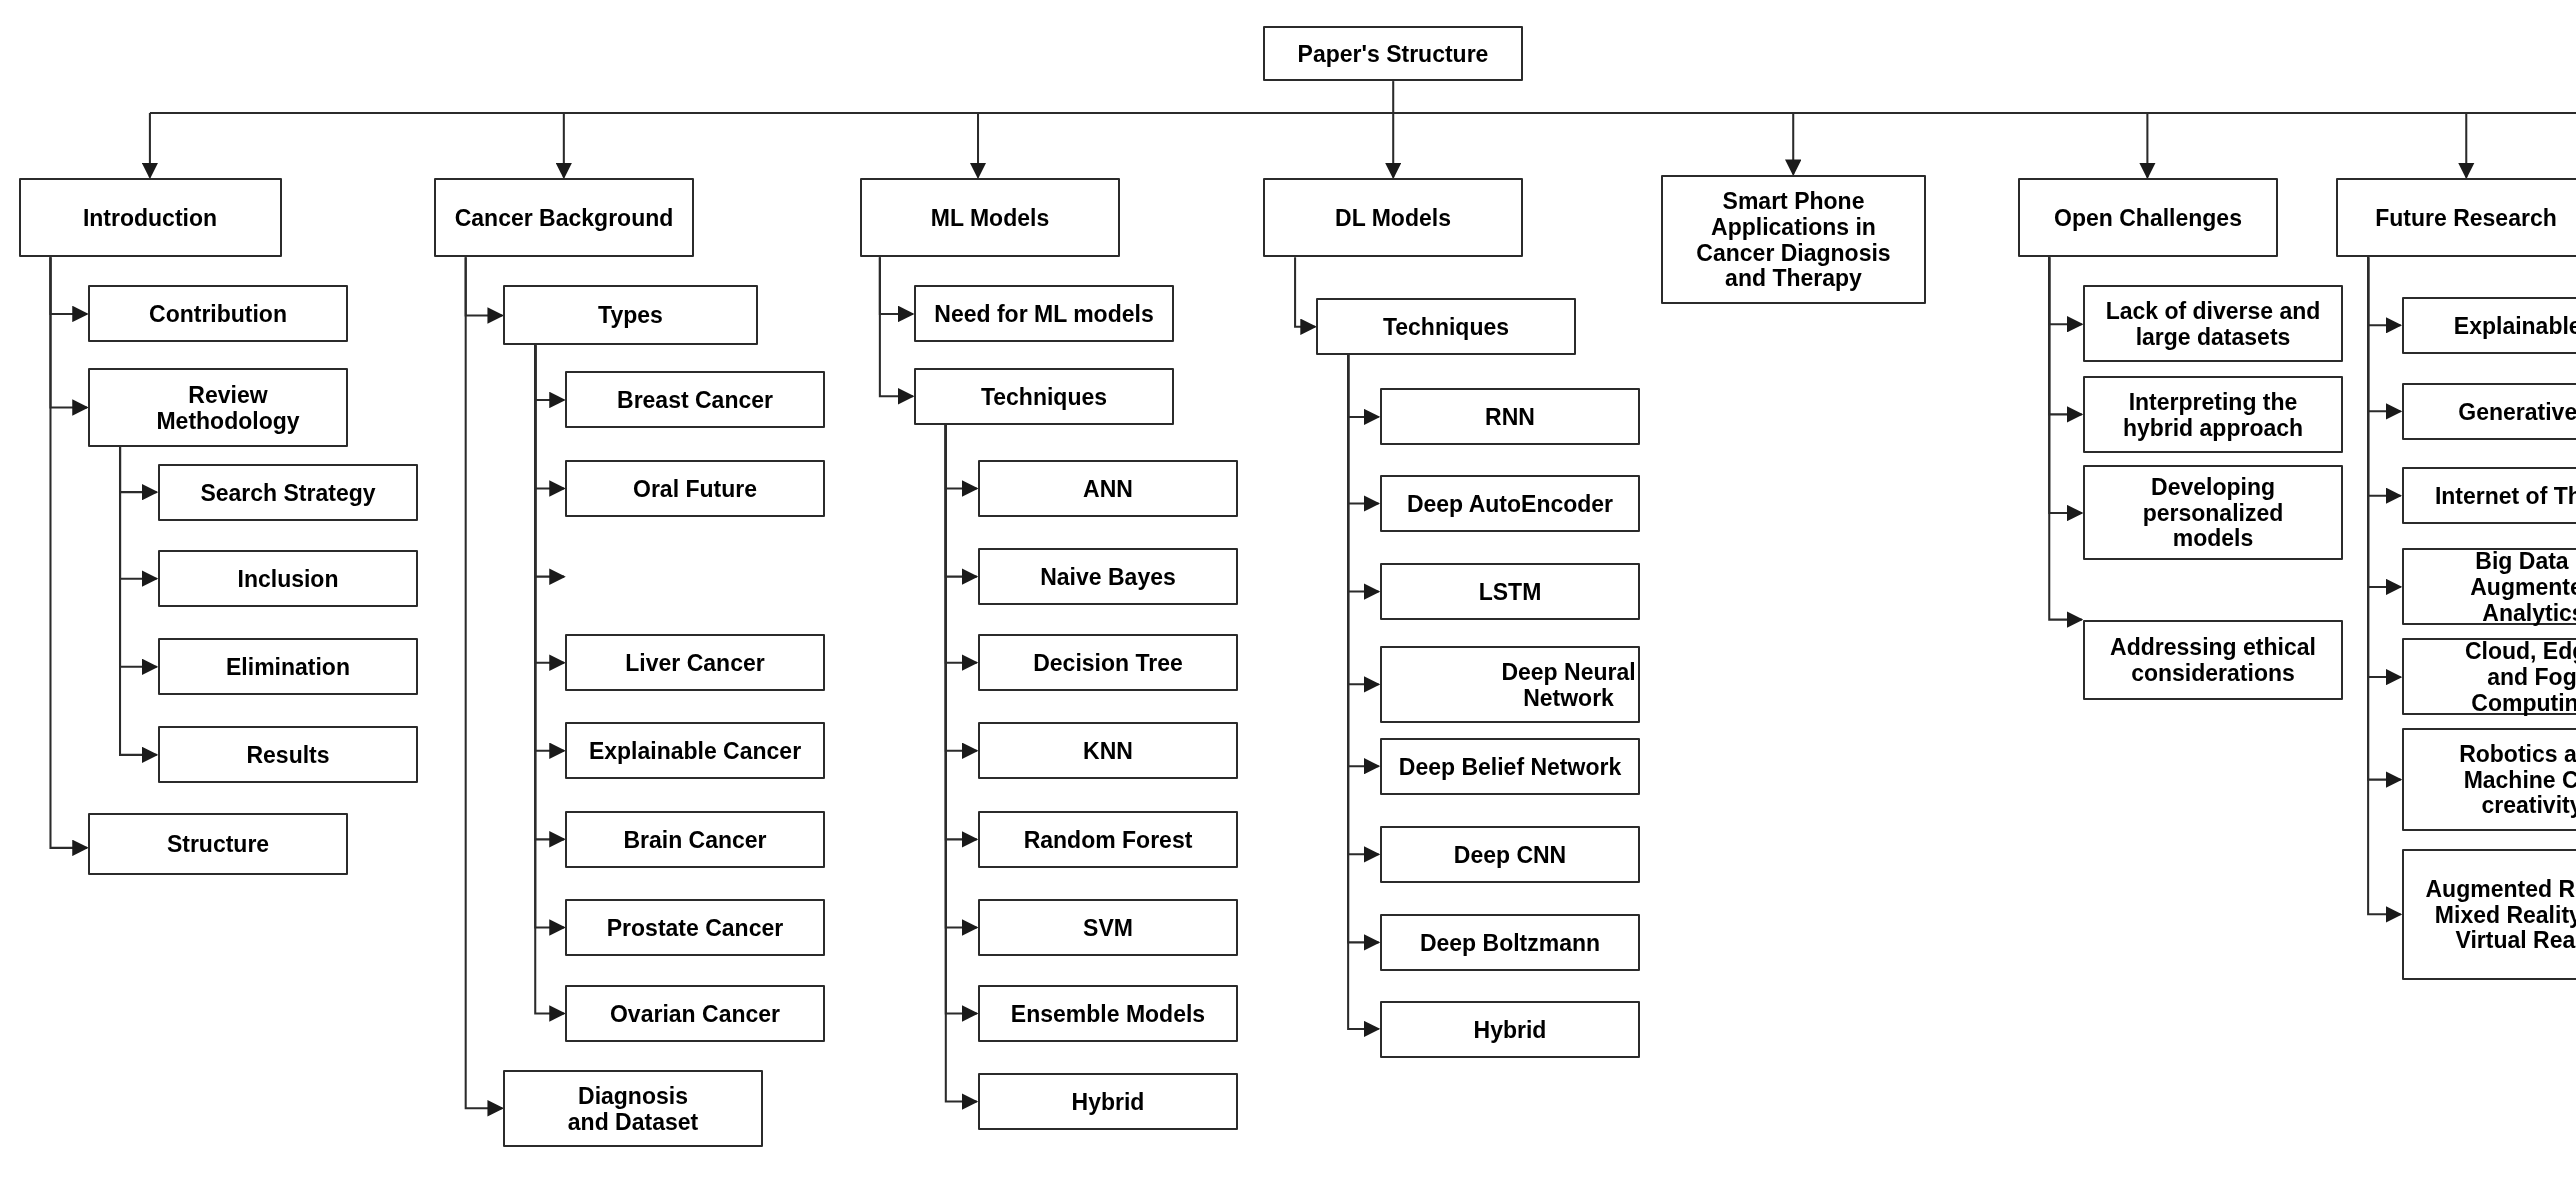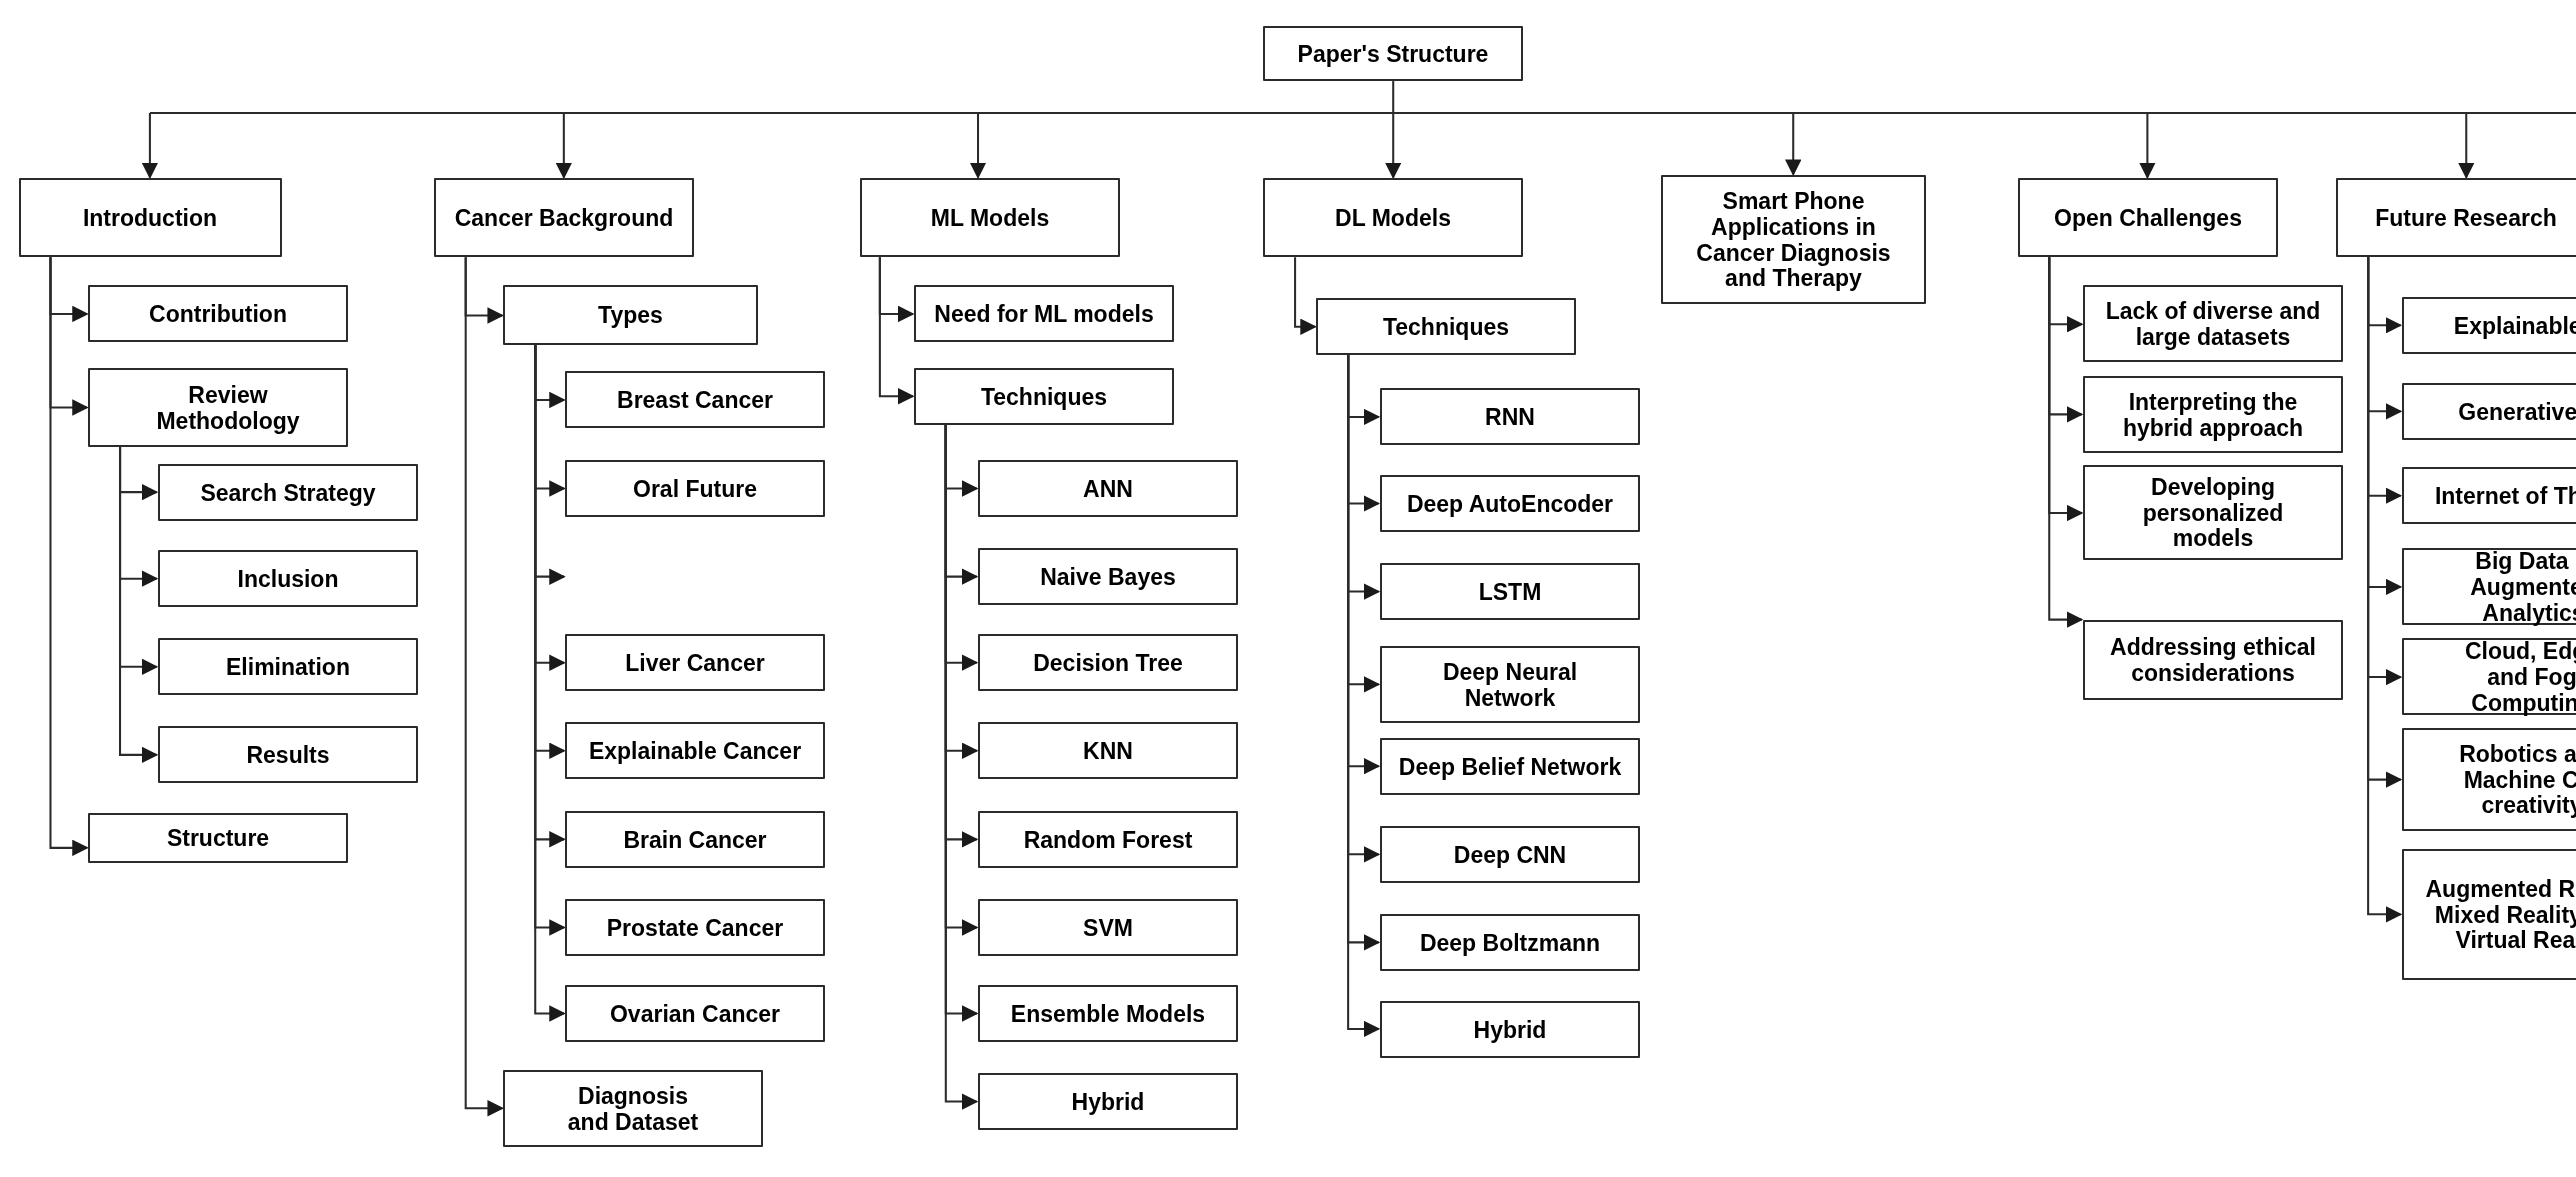--- a/index.html
+++ b/index.html
@@ -100,21 +100,21 @@
     </div>
     <div class="node" style="left: 158px; top: 550px; width: 260px; height: 57px;">
       <span>Inclusion</span>
     </div>
     <div class="node" style="left: 158px; top: 638px; width: 260px; height: 57px;">
       <span>Elimination</span>
     </div>
     <div class="node" style="left: 158px; top: 726px; width: 260px; height: 57px;">
       <span>Results</span>
     </div>
-    <div class="node" style="left: 88px; top: 813px; width: 260px; height: 50px;">
+    <div class="node" style="left: 88px; top: 813px; width: 260px; height: 62px;">
       <span>Structure</span>
     </div>
     <div class="node" style="left: 434px; top: 178px; width: 260px; height: 79px;">
       <span>Cancer Background</span>
     </div>
     <div class="node" style="left: 503px; top: 285px; width: 255px; height: 60px;">
       <span>Types</span>
     </div>
     <div class="node" style="left: 565px; top: 371px; width: 260px; height: 57px;">
       <span>Breast Cancer</span>
@@ -181,21 +181,21 @@
     </div>
     <div class="node" style="left: 1380px; top: 388px; width: 260px; height: 57px;">
       <span>RNN</span>
     </div>
     <div class="node" style="left: 1380px; top: 475px; width: 260px; height: 57px;">
       <span>Deep AutoEncoder</span>
     </div>
     <div class="node" style="left: 1380px; top: 563px; width: 260px; height: 57px;">
       <span>LSTM</span>
     </div>
-    <div class="node" style="left: 1380px; top: 646px; width: 260px; height: 77px;">
+    <div class="node" style="left: 1380px; top: 646px; width: 260px; height: 77px; justify-content: flex-end;">
       <span style="max-width: 139px;">Deep Neural Network</span>
     </div>
     <div class="node" style="left: 1380px; top: 738px; width: 260px; height: 57px;">
       <span>Deep Belief Network</span>
     </div>
     <div class="node" style="left: 1380px; top: 826px; width: 260px; height: 57px;">
       <span>Deep CNN</span>
     </div>
     <div class="node" style="left: 1380px; top: 914px; width: 260px; height: 57px;">
       <span>Deep Boltzmann</span>

